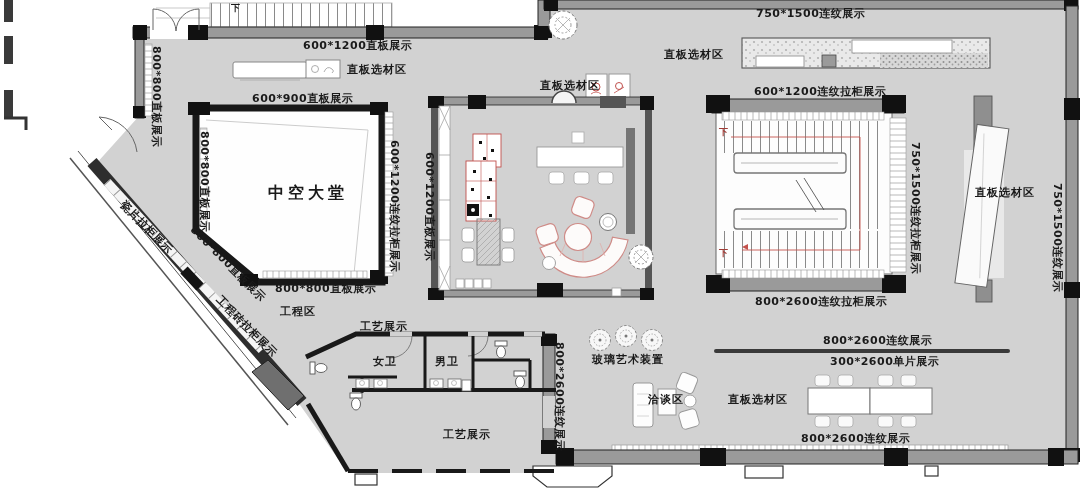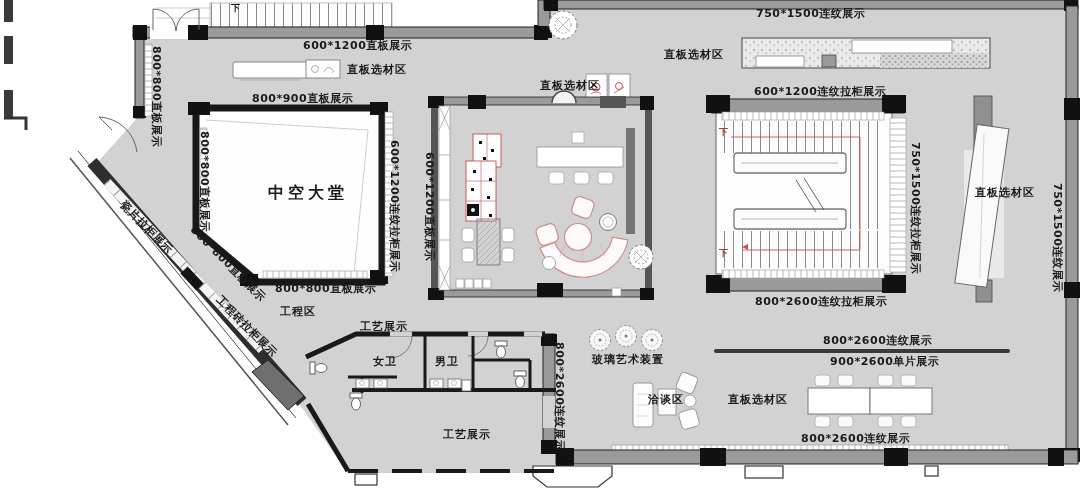--- a/index.html
+++ b/index.html
@@ -371,29 +371,29 @@
       <rect x="878" y="416" width="15" height="11" rx="3"></rect>
           <rect x="901" y="416" width="15" height="11" rx="3"></rect>
     </g>
   </g>
 
   <path d="M716,351 H1008" stroke="#3a3a3a" stroke-width="4" stroke-linecap="round" fill="none"></path>
 </svg>
 
 <div class="lbl" style="left:303px;top:40px">600*1200直板展示</div>
 <div class="lbl rm" style="left:347px;top:64px">直板选材区</div>
-<div class="lbl" style="left:252px;top:93px">800*900直板展示</div>
+<div class="lbl" style="left:252px;top:93px">600*900直板展示</div>
 <div class="lbl big13" style="left:268px;top:185px">中空大堂</div>
 <div class="lbl rm" style="left:540px;top:80px">直板选材区</div>
 <div class="lbl" style="left:756px;top:8px">750*1500连纹展示</div>
 <div class="lbl rm" style="left:664px;top:49px">直板选材区</div>
 <div class="lbl" style="left:754px;top:86px">600*1200连纹拉柜展示</div>
 <div class="lbl" style="left:755px;top:296px">800*2600连纹拉柜展示</div>
 <div class="lbl" style="left:823px;top:335px">800*2600连纹展示</div>
-<div class="lbl" style="left:830px;top:356px">900*2600单片展示</div>
+<div class="lbl" style="left:830px;top:356px">300*2600单片展示</div>
 <div class="lbl rm" style="left:728px;top:394px">直板选材区</div>
 <div class="lbl" style="left:801px;top:433px">800*2600连纹展示</div>
 <div class="lbl rm" style="left:648px;top:394px">洽谈区</div>
 <div class="lbl rm" style="left:592px;top:354px">玻璃艺术装置</div>
 <div class="lbl rm" style="left:280px;top:306px">工程区</div>
 <div class="lbl rm" style="left:360px;top:321px">工艺展示</div>
 <div class="lbl rm" style="left:373px;top:356px">女卫</div>
 <div class="lbl rm" style="left:435px;top:356px">男卫</div>
 <div class="lbl rm" style="left:443px;top:429px">工艺展示</div>
 <div class="lbl" style="left:275px;top:283px">800*800直板展示</div>

